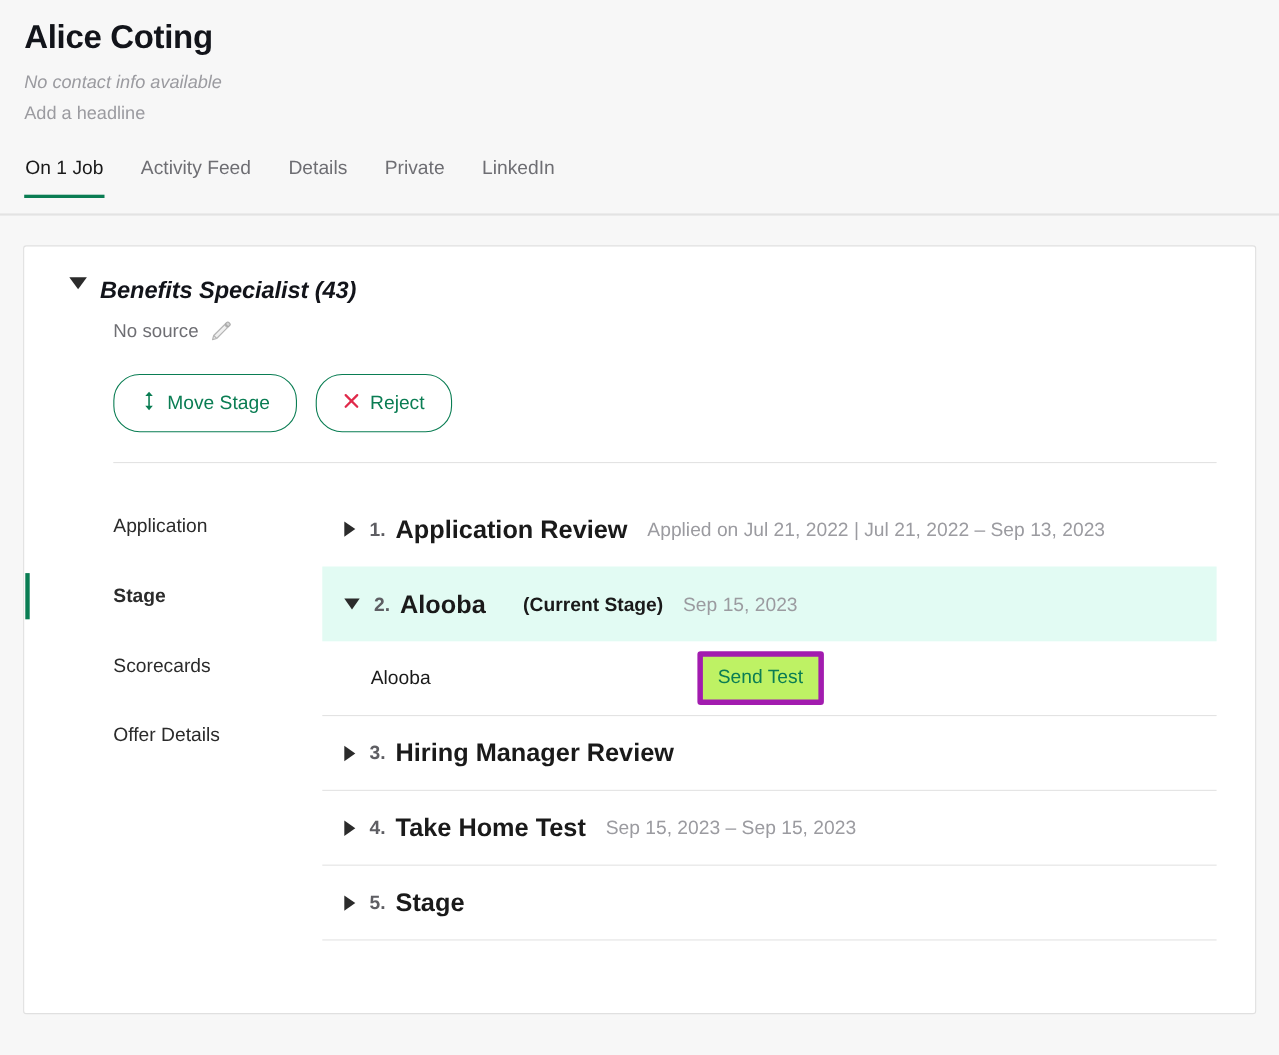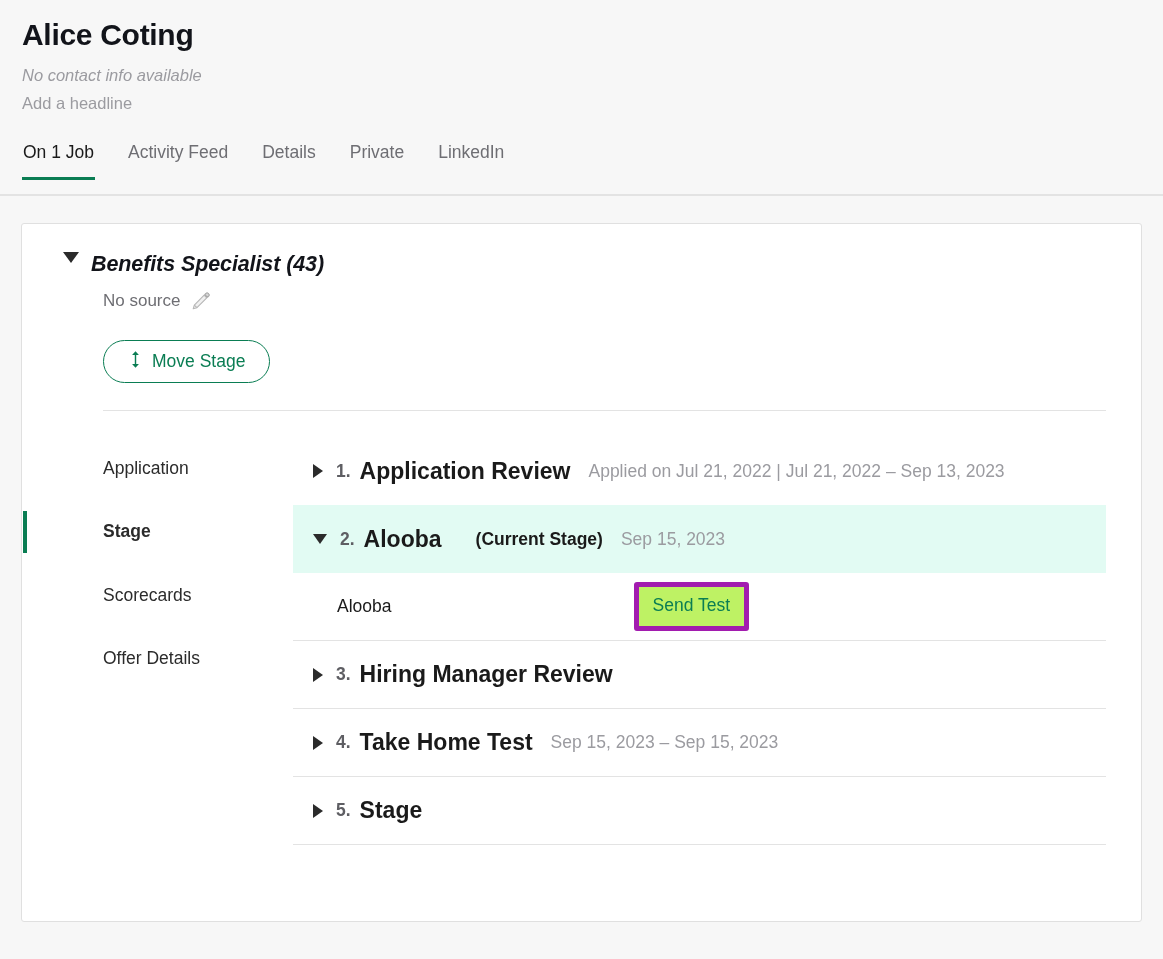--- a/index.html
+++ b/index.html
@@ -145,21 +145,21 @@
     display: flex;
     gap: 17px;
     margin-top: 28px;
     padding-left: 81px;
   }
   .pill-btn {
     display: inline-flex;
     align-items: center;
     justify-content: center;
     gap: 9px;
-    height: 43px;
+    height: 53px;
     padding: 0 24px;
     border: 1px solid #0a7d53;
     border-radius: 24px;
     background: #ffffff;
     color: #0a7d53;
     font-size: 17.5px;
     font-family: "Liberation Sans", sans-serif;
     cursor: pointer;
     box-sizing: border-box;
   }
@@ -339,20 +339,28 @@
       <button class="pill-btn">
         <span>
           <svg width="15" height="19" viewBox="0 0 14 20" aria-hidden="true">
             <path d="M7 1.2l3.6 4.1H3.4L7 1.2zM7 18.8l3.6-4.1H3.4L7 18.8z" fill="#0a7d53"></path>
             <rect x="6.25" y="4.4" width="1.5" height="11.2" fill="#0a7d53"></rect>
           </svg>
         </span>
         <span class="label">Move Stage</span>
       </button>
 
+      <button class="pill-btn">
+        <span>
+          <svg width="15" height="15" viewBox="0 0 16 16" aria-hidden="true">
+            <path d="M2.4 2.4L13.6 13.6M13.6 2.4L2.4 13.6" stroke="#e0294a" stroke-width="2.2" stroke-linecap="round"></path>
+          </svg>
+        </span>
+        <span class="label">Reject</span>
+      </button>
     </div>
 
     <div class="card-divider"></div>
 
     <div class="card-body">
 
       <div class="side-nav">
         <div class="side-item">Application</div>
         <div class="side-item active">Stage</div>
         <div class="side-item">Scorecards</div>

